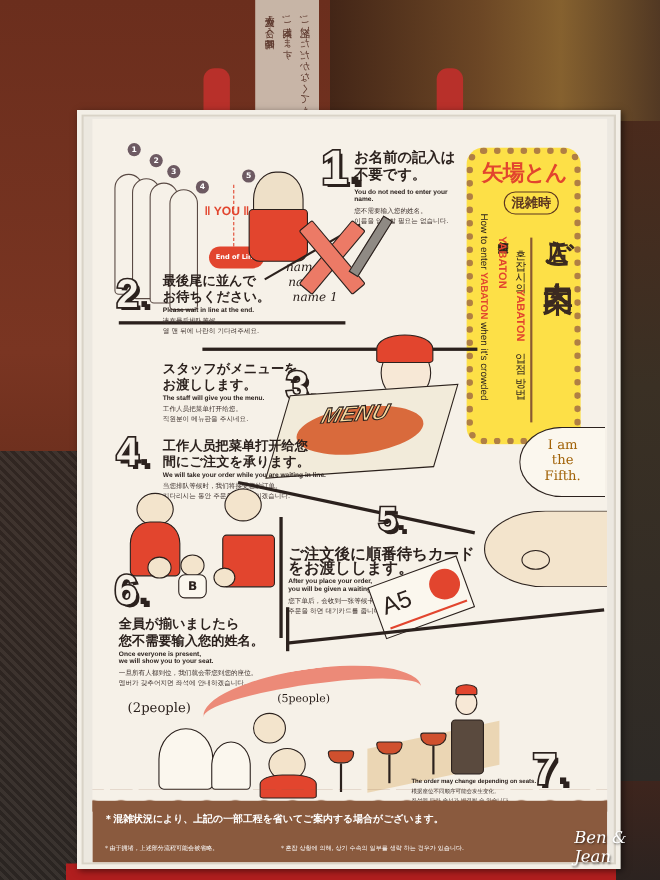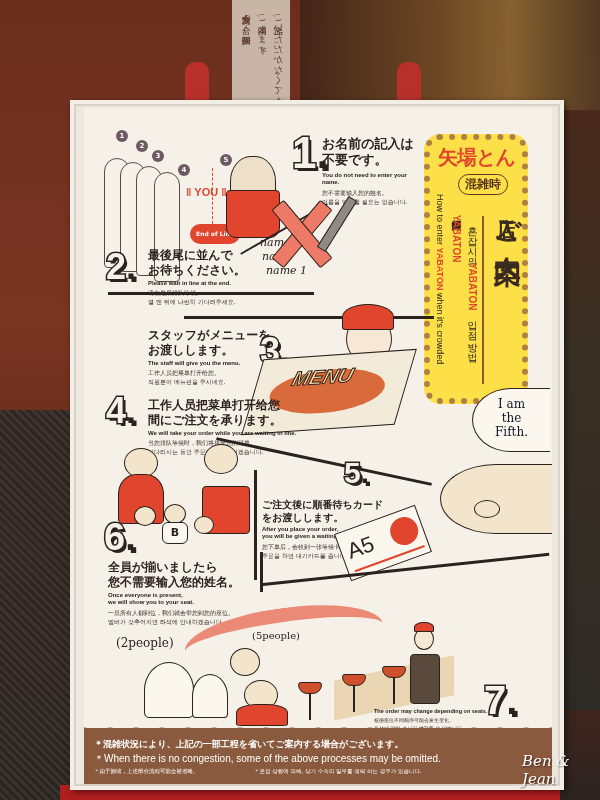--- a/index.html
+++ b/index.html
@@ -147,21 +147,21 @@
   .card {
     position: absolute; left: 246px; top: 395px; width: 86px; height: 50px; background: #fbf7ee;
     border: 1.5px solid #2b211d; transform: rotate(-20deg);
   }
   .card .code { position: absolute; left: 6px; top: 8px; font-family: "Liberation Sans", sans-serif; font-size: 22px; color: #2b211d; }
   .card .circle { position: absolute; left: 52px; top: 6px; width: 28px; height: 28px; border-radius: 50%; background: #e2452e; }
   .card .stripe { position: absolute; left: 6px; bottom: 6px; width: 74px; height: 2px; background: #e2452e; }
 
   .speech {
     position: absolute; background: #fbf7ee; border: 1.5px solid #2b211d; border-radius: 40%;
-    font-family: "DejaVu Serif", serif; color: #0f172a; text-align: center;
+    font-family: "DejaVu Serif", serif; color: #a16207; text-align: center;
   }
   .arrow-band {
     position: absolute; left: 90px; top: 530px; width: 200px; height: 60px;
     border-top: 14px solid #ec8a78; border-radius: 60% 60% 0 0; transform: rotate(-8deg);
   }
   .stool-seat { position: absolute; width: 24px; height: 12px; background: #d0502e; border: 1.5px solid #2b211d; border-radius: 3px 3px 10px 10px; }
   .stool-leg { position: absolute; width: 2px; height: 26px; background: #2b211d; }
   .counter { position: absolute; left: 250px; top: 560px; width: 120px; height: 40px; background: #e8cfa6; transform: skewY(-12deg); opacity: .8; }
 
   .footer-band {
@@ -284,21 +284,21 @@
     <div>I am</div>
     <div>the</div>
     <div>Fifth.</div>
   </div>
   <div class="pig" style="left:356px;top:356px;width:112px;height:70px;border-radius:50% 0 0 50%;border-right:none;"></div>
   <div class="pig" style="left:390px;top:392px;width:26px;height:18px;"></div>
 
   <div class="divider" style="left:170px;top:362px;width:3px;height:110px;"></div>
   <div class="divider" style="left:130px;top:352px;width:220px;height:3px;transform:rotate(12deg);"></div>
   <div class="step-num" style="left:260px;top:348px;font-size:30px;"><span>5</span><span class="dot">.</span></div>
-  <div class="jp" style="position:absolute;left:178px;top:390px;font-size:10px;line-height:13px;">
+  <div class="jp" style="position:absolute;left:178px;top:390px;font-size:14px;line-height:13px;">
     <div>ご注文後に順番待ちカード</div>
     <div>をお渡しします。</div>
   </div>
   <div class="en" style="position:absolute;left:178px;top:418px;font-size:6px;line-height:7px;">
     <div>After you place your order,</div>
     <div>you will be given a waiting card.</div>
   </div>
   <div class="sub" style="position:absolute;left:178px;top:434px;">您下单后，会收到一张等候卡。</div>
   <div class="sub" style="position:absolute;left:178px;top:443px;">주문을 하면 대기카드를 줍니다.</div>
 
@@ -353,18 +353,17 @@
   <div style="position:absolute;left:326px;top:546px;width:30px;height:50px;background:#5a4a3e;border:1.5px solid #2b211d;border-radius:4px;"></div>
 
   <div class="en" style="position:absolute;left:290px;top:600px;font-size:5.5px;">The order may change depending on seats.</div>
   <div class="sub" style="position:absolute;left:290px;top:608px;font-size:5px;line-height:8px;">根据座位不同顺序可能会发生变化。</div>
   <div class="sub" style="position:absolute;left:290px;top:616px;font-size:5px;line-height:8px;">좌석에 따라 순서가 변경될 수 있습니다.</div>
   <div class="step-num" style="left:400px;top:570px;font-size:40px;"><span>7</span><span class="dot">.</span></div>
 
   <div class="footer-wave"></div>
   <div class="footer-band"></div>
   <div class="footer-text" style="top:630px;font-size:9px;font-weight:bold;">＊混雑状況により、上記の一部工程を省いてご案内する場合がございます。</div>
-  <div class="footer-text" style="top:644px;font-size:10px;font-family:'Liberation Sans',sans-serif;">＊When there is no congestion, some of the above processes may be omitted.</div>
   <div class="footer-text" style="top:660px;font-size:5.5px;">＊由于拥堵，上述部分流程可能会被省略。</div>
   <div class="footer-text" style="left:170px;top:660px;font-size:5.5px;">＊혼잡 상황에 의해, 상기 수속의 일부를 생략 하는 경우가 있습니다.</div>
 </div>
 
 <div class="watermark">Ben &amp; Jean</div>
 
 </body></html>

